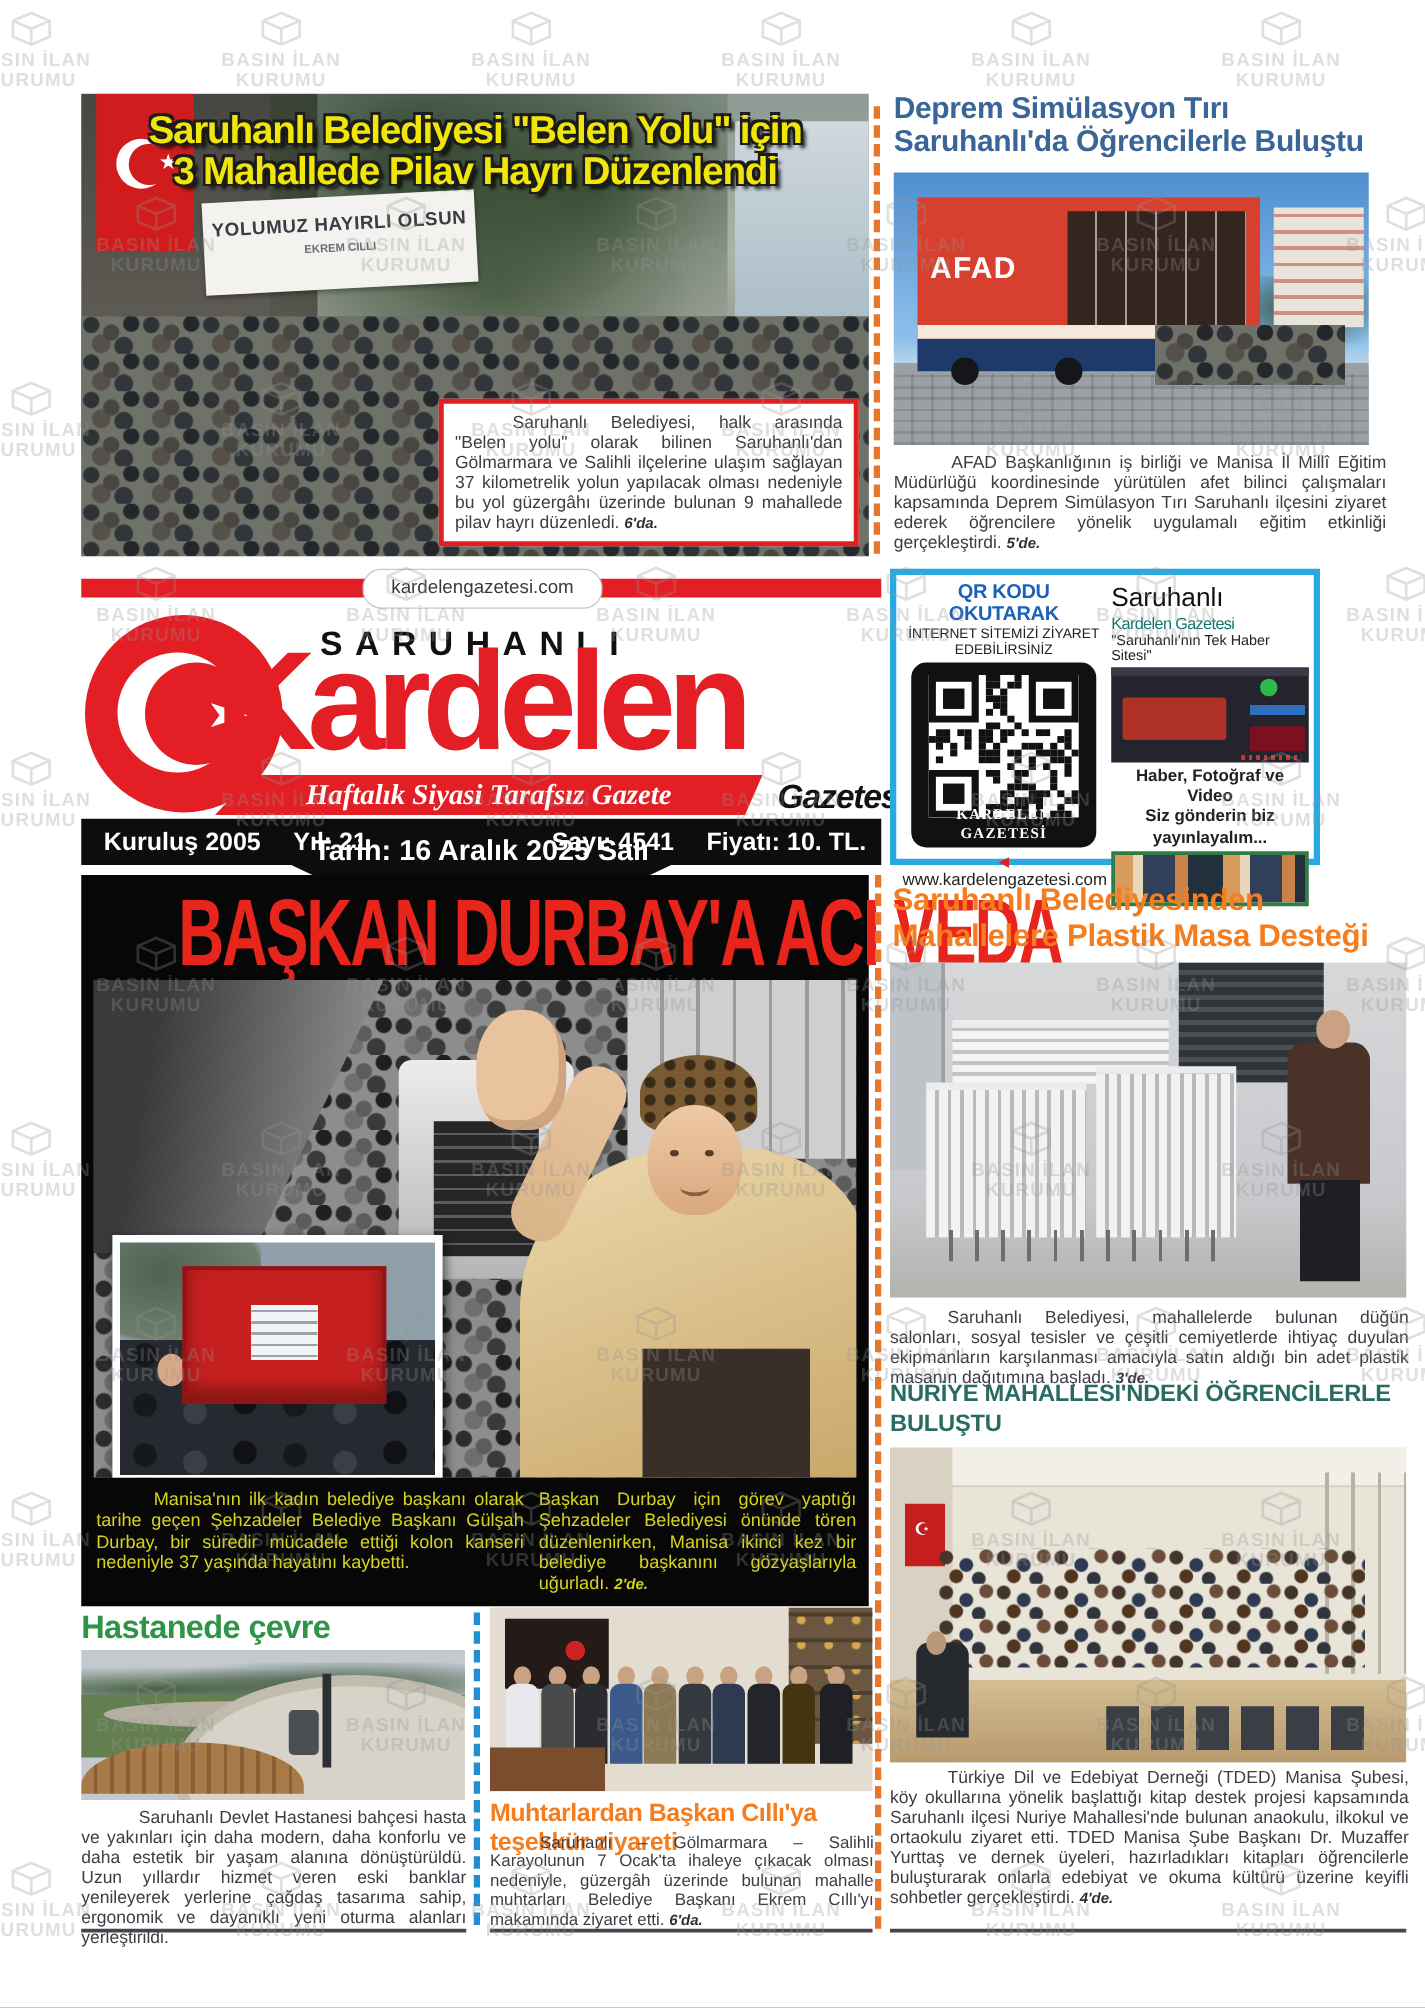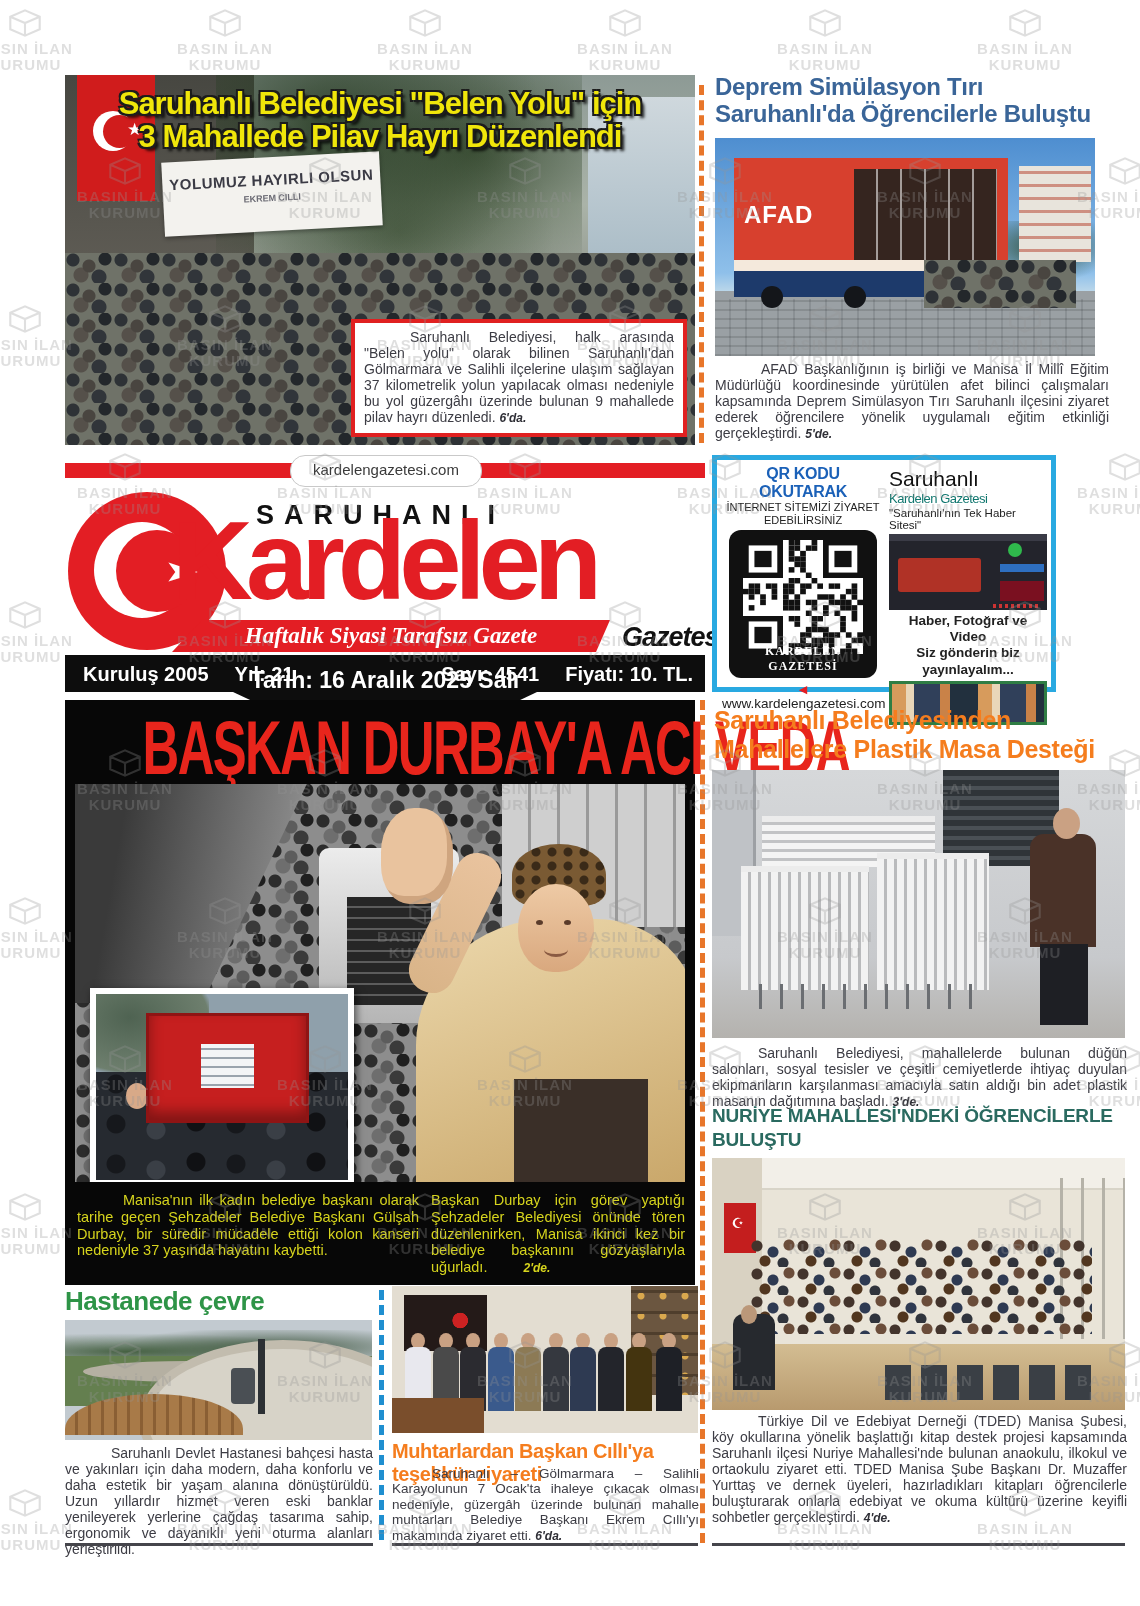--- a/index.html
+++ b/index.html
@@ -162,21 +162,21 @@
      radial-gradient(circle at 20px 12px,#16181c 0 9px,transparent 10px),
      radial-gradient(circle at 60px 18px,#3a3f46 0 9px,transparent 10px),
      radial-gradient(circle at 100px 10px,#101114 0 9px,transparent 10px);background-size:120px 40px;}
   .inset .face{position:absolute;width:22px;height:26px;border-radius:50%;background:#d8a988;}
   .inset .coffin{left:20%;top:10%;width:62%;height:56%;background:#c61f1f;border:3px solid #8f1414;
      box-shadow:inset 0 -8px 14px rgba(0,0,0,.35);}
   .inset .tag{position:absolute;left:30%;top:22%;width:40%;height:52%;background:#f3f4f6;
      background-image:repeating-linear-gradient(0deg,transparent 0 7px,#9aa3ad 7px 9px);
      background-clip:content-box;padding:5px;box-sizing:border-box;}
   .cap{color:var(--c-caption_yellow,#d6d41d);font-size:14.5px;line-height:1.16;text-align:justify;}
-  .cap .ref{color:var(--c-caption_yellow,#d6d41d);margin-left:32px;}
+  .cap .ref{color:var(--c-caption_yellow,#d6d41d);}
   .cap-l{left:12px;top:492px;width:342px;text-indent:46px;}
   .cap-r{left:366px;top:492px;width:254px;}
   
   .r-h1{left:714px;top:706px;width:420px;font-size:25px;font-weight:bold;color:var(--c-orange,#f57d1e);line-height:1.14;letter-spacing:-.3px;}
   .chairs{left:712px;top:770px;width:413px;height:268px;background:linear-gradient(#d6d8da,#c7c9cc 70%,#b4b2ae);}
   .ch-wall{right:16%;top:0;width:28%;height:36%;background:repeating-linear-gradient(180deg,#2f3438 0 6px,#4a5055 6px 10px);}
   .ch-door{left:0;top:0;width:10%;height:62%;background:#bfc2c6;border-right:3px solid #9da0a4;}
   .ch-stack{background:repeating-linear-gradient(90deg,#f2f2f2 0 7px,#b9babc 7px 10px);border-top:6px solid #ececec;}
   .ch-s1{left:7%;top:36%;width:31%;height:44%;}
   .ch-s2{left:40%;top:31%;width:27%;height:49%;}

